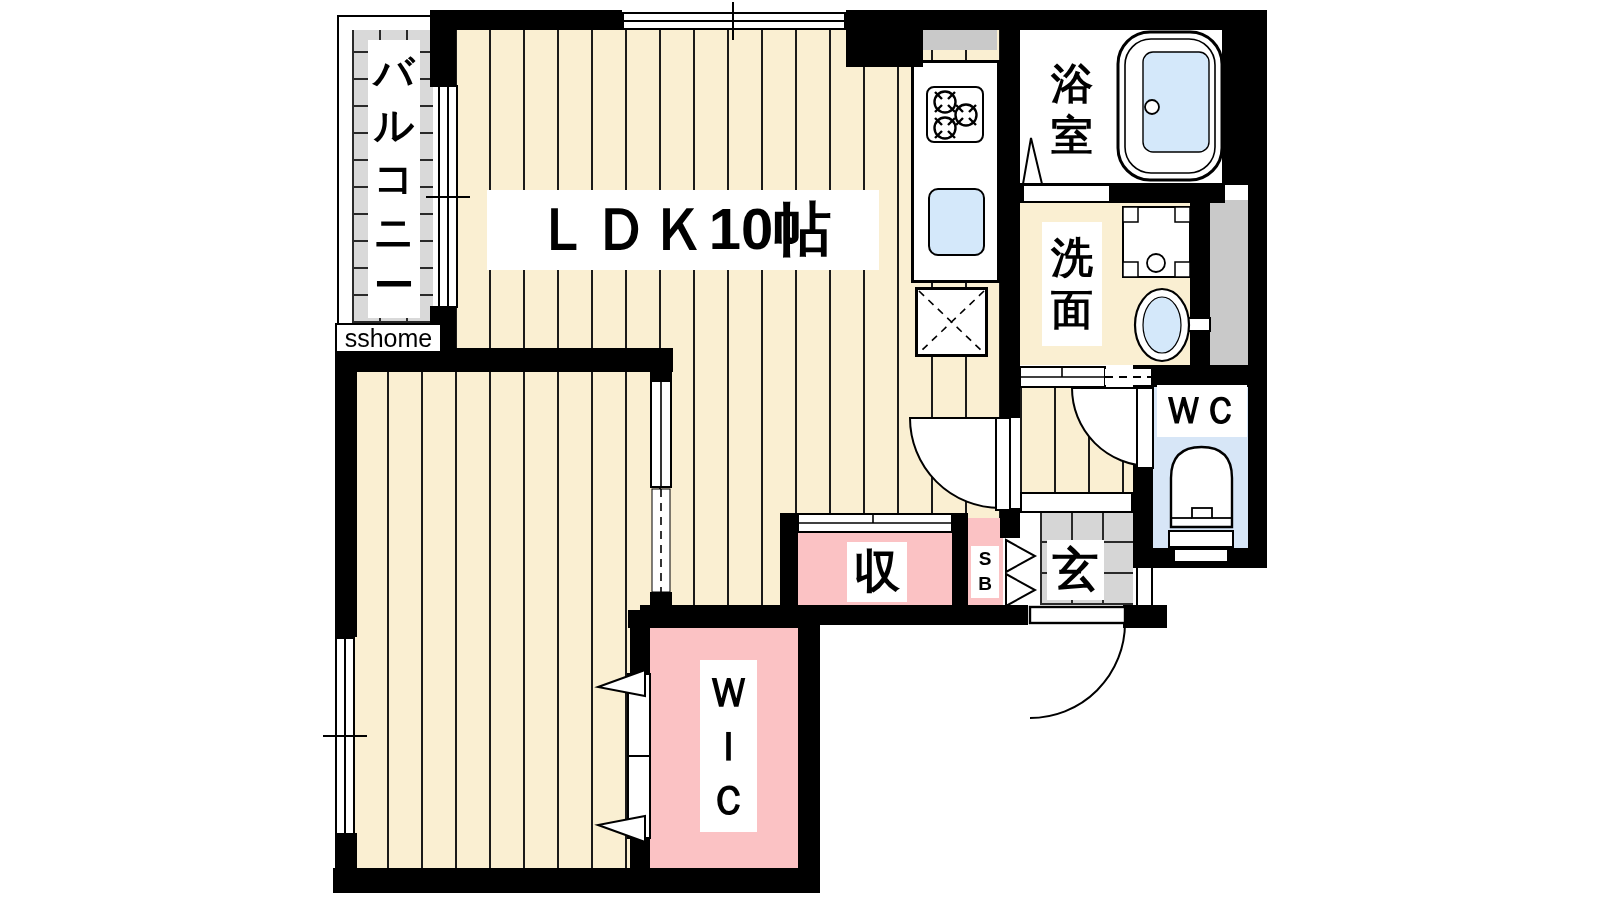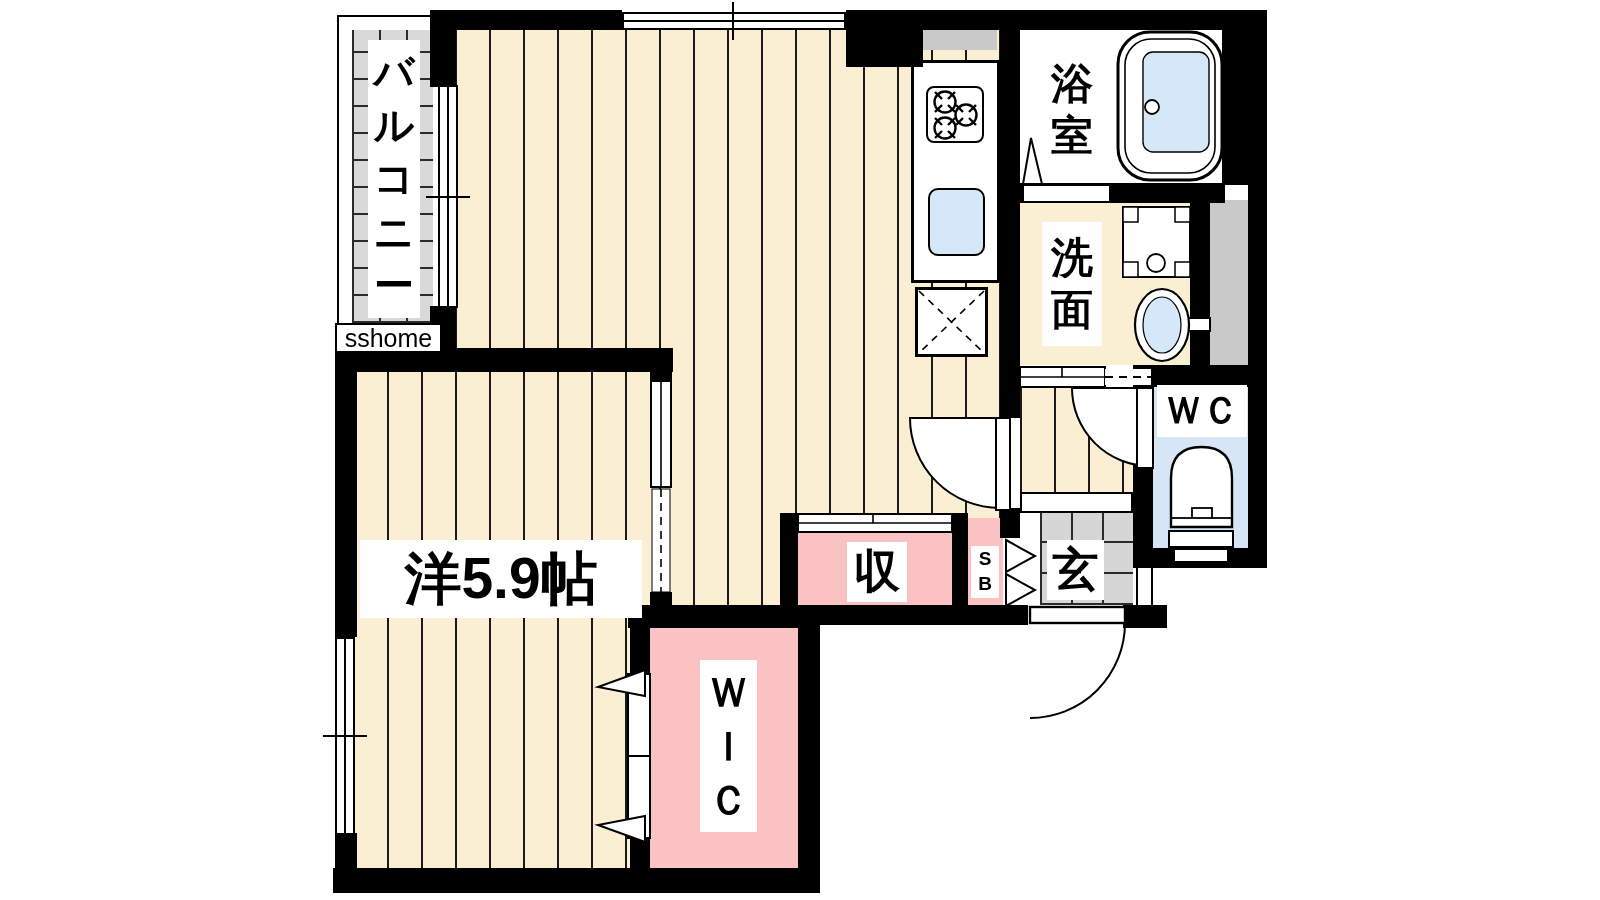--- a/index.html
+++ b/index.html
@@ -193,26 +193,26 @@
       <line x1="323" y1="736" x2="367" y2="736"></line>
     </g>
   </svg>
 
   <div class="label z4" style="left:368px;top:40px;width:52px;height:278px;font-size:40px;line-height:1.33;font-weight:600;">バ
 ル
 コ
 ニ
 ー</div>
   <div class="label z4" style="left:335px;top:323px;width:107px;height:30px;font-size:25px;font-weight:500;border:2px solid #000;box-sizing:border-box;">sshome</div>
+  <div class="label z4" style="left:487px;top:190px;width:392px;height:80px;font-size:58px;">ＬＤＫ10帖</div>
   <div class="label z4" style="left:1042px;top:55px;width:60px;height:110px;font-size:42px;line-height:1.25;">浴
 室</div>
   <div class="label z4" style="left:1042px;top:222px;width:60px;height:124px;font-size:42px;line-height:1.25;">洗
 面</div>
   <div class="label z4" style="left:1157px;top:385px;width:90px;height:52px;font-size:37px;">ＷＣ</div>
-  <div class="label z4" style="left:360px;top:540px;width:282px;height:78px;font-size:57px;">洋5.9帖</div>
   <div class="label z4" style="left:847px;top:542px;width:60px;height:60px;font-size:46px;">収</div>
   <div class="label z4" style="left:971px;top:546px;width:28px;height:52px;font-size:19px;line-height:1.3;">S
 B</div>
   <div class="label z4" style="left:1047px;top:540px;width:57px;height:60px;font-size:46px;">玄</div>
   <div class="label z4" style="left:700px;top:660px;width:57px;height:172px;font-size:40px;line-height:1.35;">Ｗ
 Ｉ
 Ｃ</div>
 
 </div>
 

